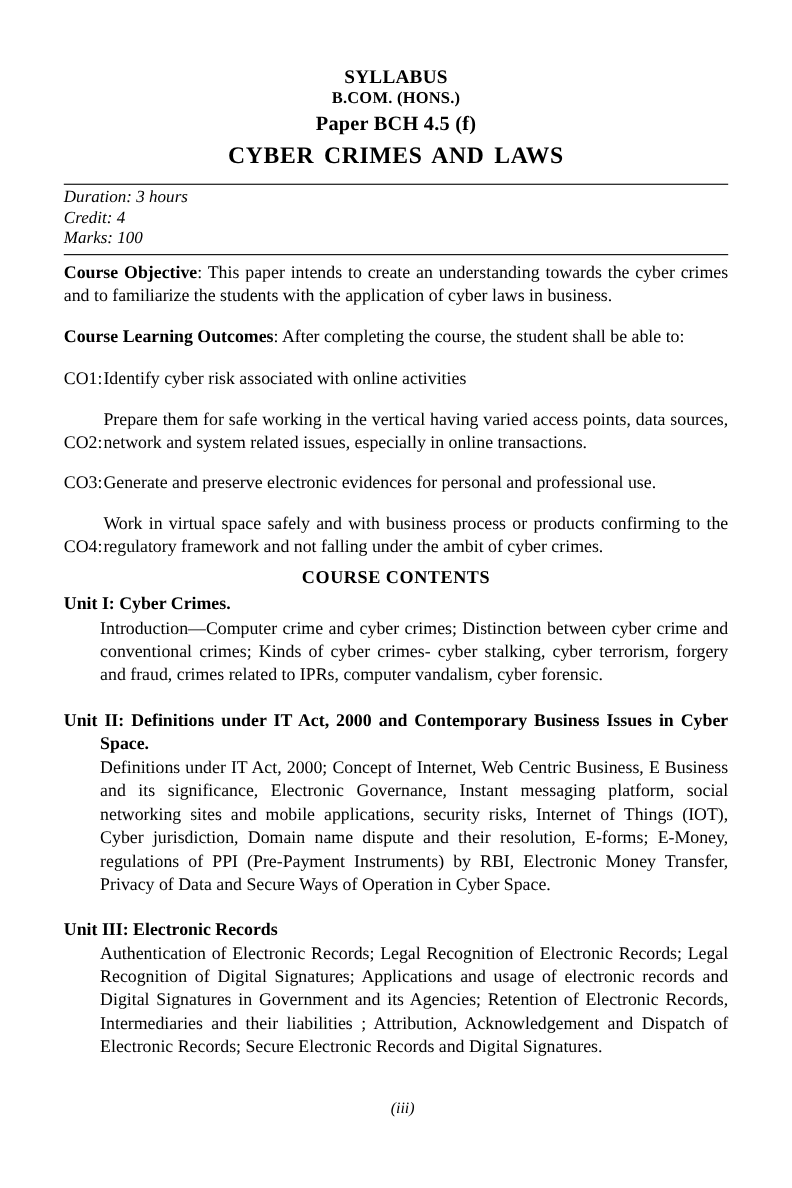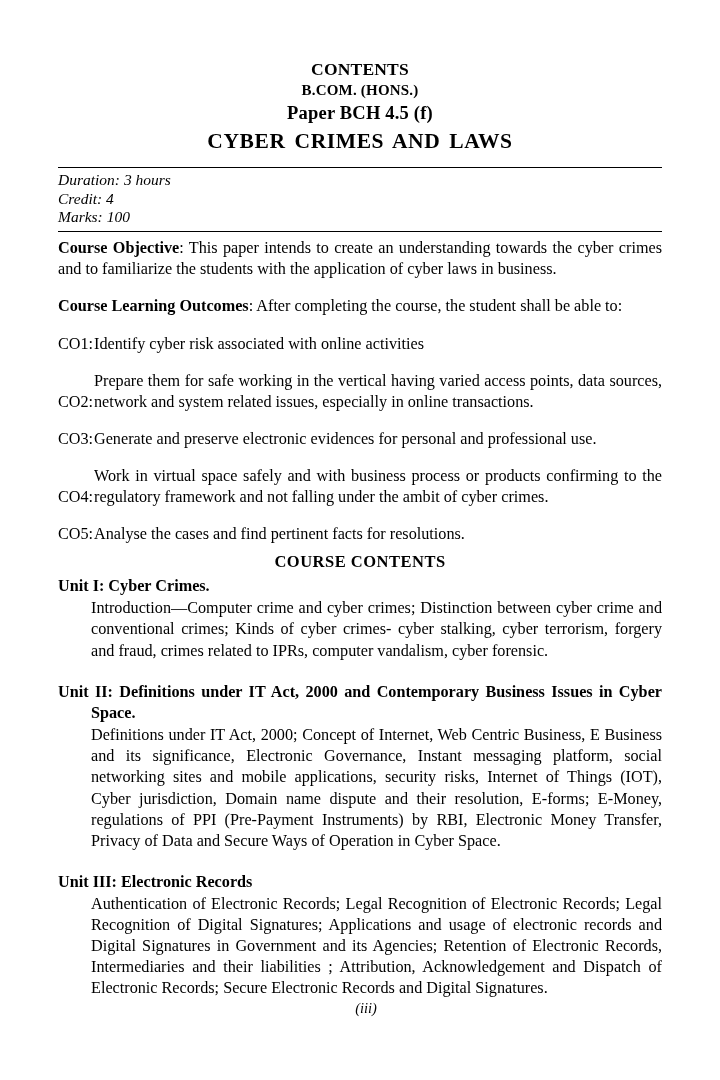--- a/index.html
+++ b/index.html
@@ -144,21 +144,21 @@
     font-size: 14.5px;
   }
 </style>
 </head>
 <body>
 
 <div class="page">
   <div class="content">
 
     <div class="title-block">
-      <div class="title-line title-syllabus">CONTENTS</div>
+      <div class="title-line title-syllabus">SYLLABUS</div>
       <div class="title-line title-degree">B.COM. (HONS.)</div>
       <div class="title-line title-paper">Paper BCH 4.5 (f)</div>
       <div class="title-line title-subject">CYBER CRIMES AND LAWS</div>
     </div>
 
     <div class="meta-row">
       <div class="meta-left">Duration: 3 hours</div>
       <div class="meta-center">Credit: 4</div>
       <div class="meta-right">Marks: 100</div>
     </div>
@@ -186,24 +186,20 @@
       <div class="co-item">
         <span class="co-label">CO3:</span>
         <span class="co-text">Generate and preserve electronic evidences for personal and professional use.</span>
       </div>
 
       <div class="co-item">
         <span class="co-label">CO4:</span>
         <span class="co-text">Work in virtual space safely and with business process or products confirming to the regulatory framework and not falling under the ambit of cyber crimes.</span>
       </div>
 
-      <div class="co-item">
-        <span class="co-label">CO5:</span>
-        <span class="co-text">Analyse the cases and find pertinent facts for resolutions.</span>
-      </div>
 
     </div>
 
     <div class="section-heading">COURSE CONTENTS</div>
 
     <div class="unit">
       <div class="unit-heading">Unit I: Cyber Crimes.</div>
       <div class="unit-body">Introduction—Computer crime and cyber crimes; Distinction between cyber crime and conventional crimes; Kinds of cyber crimes- cyber stalking, cyber terrorism, forgery and fraud, crimes related to IPRs, computer vandalism, cyber forensic.</div>
     </div>
 

